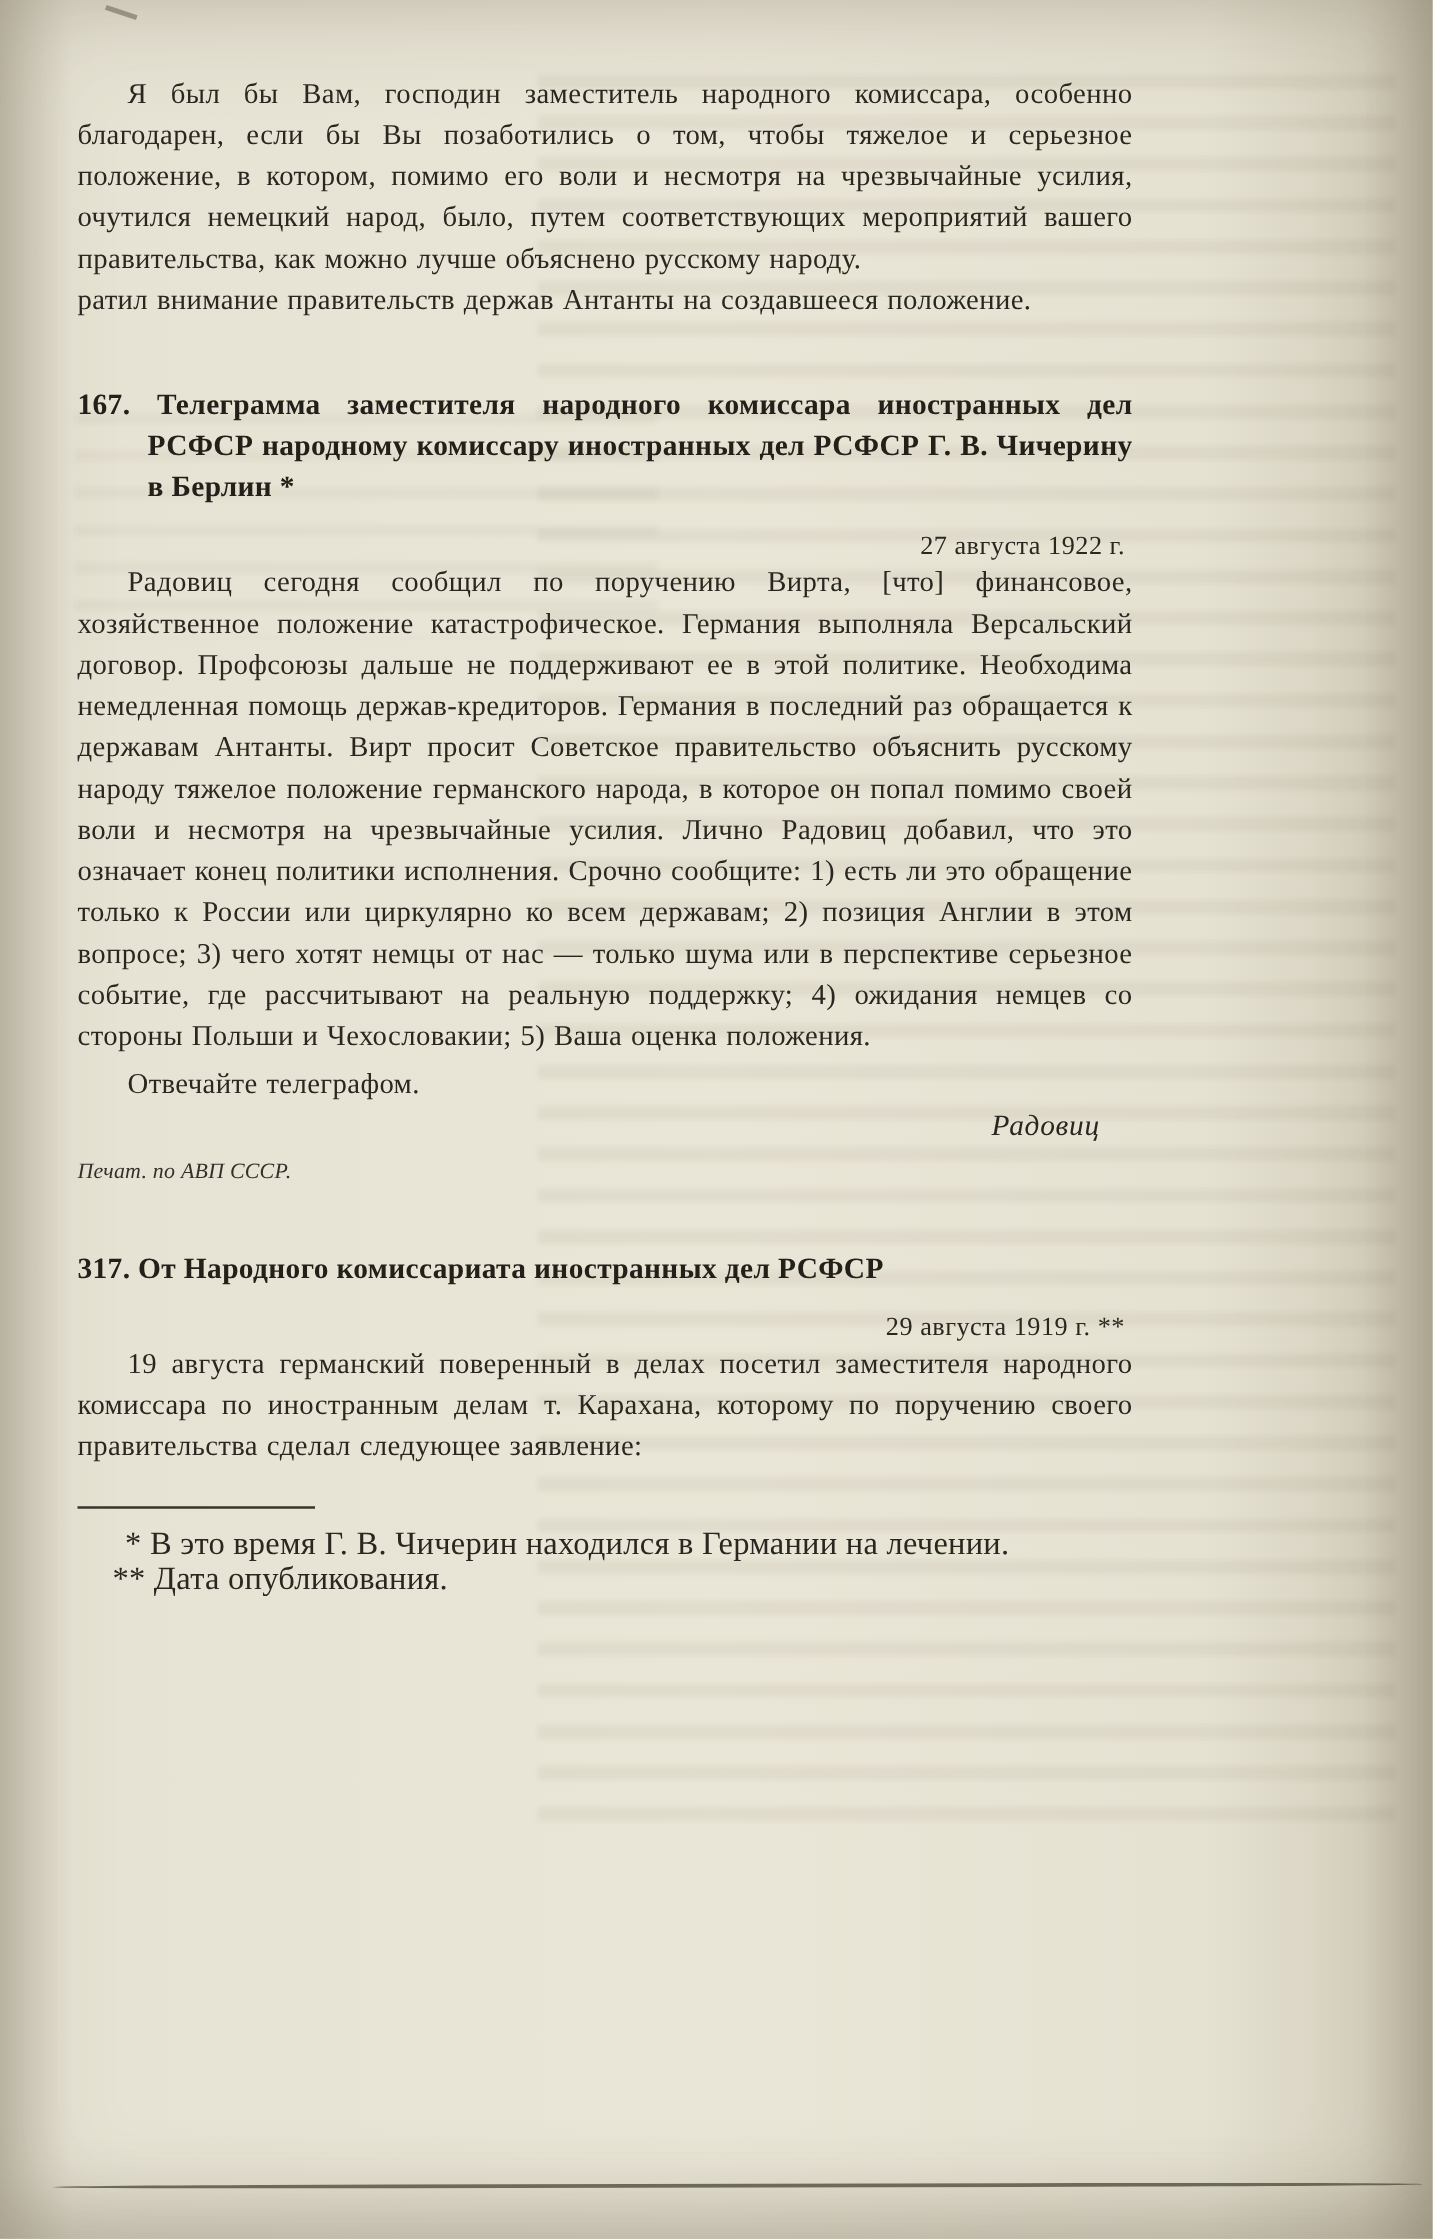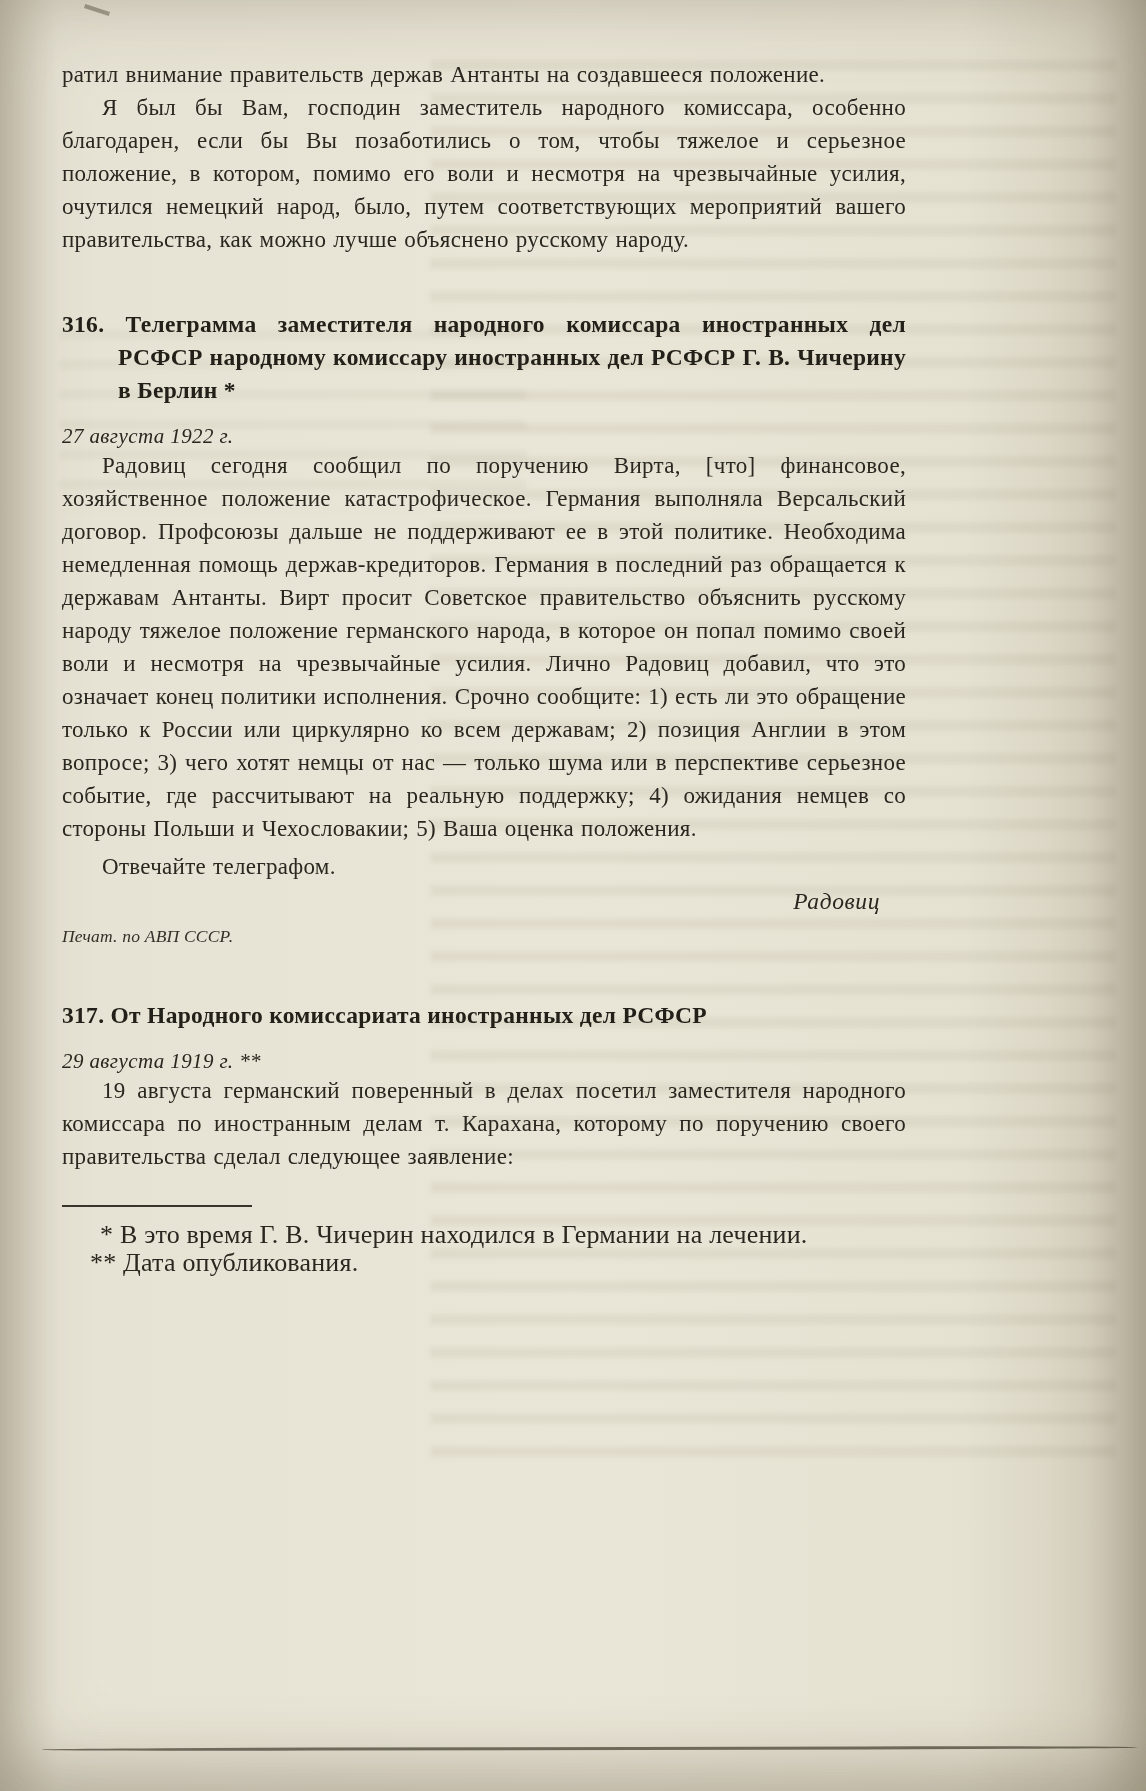--- a/index.html
+++ b/index.html
@@ -58,22 +58,21 @@
     font-weight:700;
     line-height:33px;
     letter-spacing:.3px;
     text-align:justify;
     padding-left:56px;
     text-indent:-56px;
     color:#23201a;
   }
   .date-line{
     margin:17px 6px 0 0;
-    text-align:left;
-    font-style:italic;
+    text-align:right;
     font-size:21px;
     letter-spacing:.4px;
   }
   .doc-body{}
   .closing{margin-top:5px;}
   .signature{
     margin:5px 26px 0 0;
     text-align:right;
     font-style:italic;
     font-size:23.5px;
@@ -121,26 +120,26 @@
 </head>
 <body>
 
 <div class="page">
   <div class="bleed"></div>
   <div class="bleed2"></div>
   <div class="top-speck"></div>
 
   <div class="content">
 
+    <p class="body-text indent">Я был бы Вам, господин заместитель народного комиссара, особенно благодарен, если бы Вы позаботились о том, чтобы тяжелое и серьезное положение, в котором, помимо его воли и несмотря на чрезвычайные усилия, очутился немецкий народ, было, путем соответствующих мероприятий вашего правительства, как можно лучше объяснено русскому народу.</p>
+
     <p class="body-text">ратил внимание правительств держав Антанты на создавшееся положение.</p>
 
-    <p class="body-text indent">Я был бы Вам, господин заместитель народного комиссара, особенно благодарен, если бы Вы позаботились о том, чтобы тяжелое и серьезное положение, в котором, помимо его воли и несмотря на чрезвычайные усилия, очутился немецкий народ, было, путем соответствующих мероприятий вашего правительства, как можно лучше объяснено русскому народу.</p>
 
-
-    <h2 class="doc-heading">316. Телеграмма заместителя народного комиссара иностранных дел РСФСР народному комиссару иностранных дел РСФСР Г. В. Чичерину в Берлин *</h2>
+    <h2 class="doc-heading">167. Телеграмма заместителя народного комиссара иностранных дел РСФСР народному комиссару иностранных дел РСФСР Г. В. Чичерину в Берлин *</h2>
 
     <div class="date-line">27 августа 1922 г.</div>
 
     <p class="body-text indent doc-body">Радовиц сегодня сообщил по поручению Вирта, [что] финансовое, хозяйственное положение катастрофическое. Германия выполняла Версальский договор. Профсоюзы дальше не поддерживают ее в этой политике. Необходима немедленная помощь держав-кредиторов. Германия в последний раз обращается к державам Антанты. Вирт просит Советское правительство объяснить русскому народу тяжелое положение германского народа, в которое он попал помимо своей воли и несмотря на чрезвычайные усилия. Лично Радовиц добавил, что это означает конец политики исполнения. Срочно сообщите: 1) есть ли это обращение только к России или циркулярно ко всем державам; 2) позиция Англии в этом вопросе; 3) чего хотят немцы от нас — только шума или в перспективе серьезное событие, где рассчитывают на реальную поддержку; 4) ожидания немцев со стороны Польши и Чехословакии; 5) Ваша оценка положения.</p>
 
     <p class="body-text indent closing">Отвечайте телеграфом.</p>
 
     <div class="signature">Радовиц</div>
 
     <div class="source-note tight">Печат. по АВП СССР.</div>

